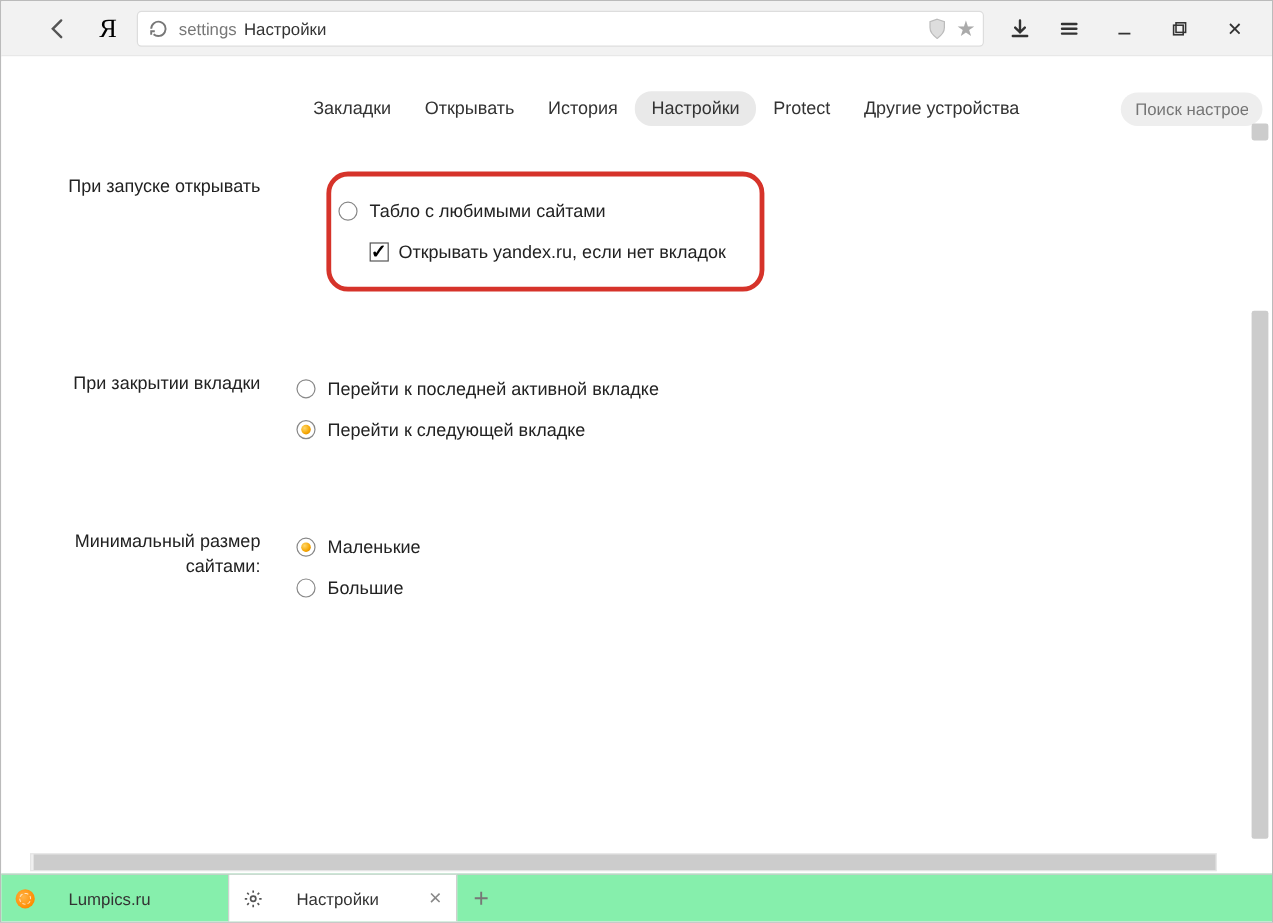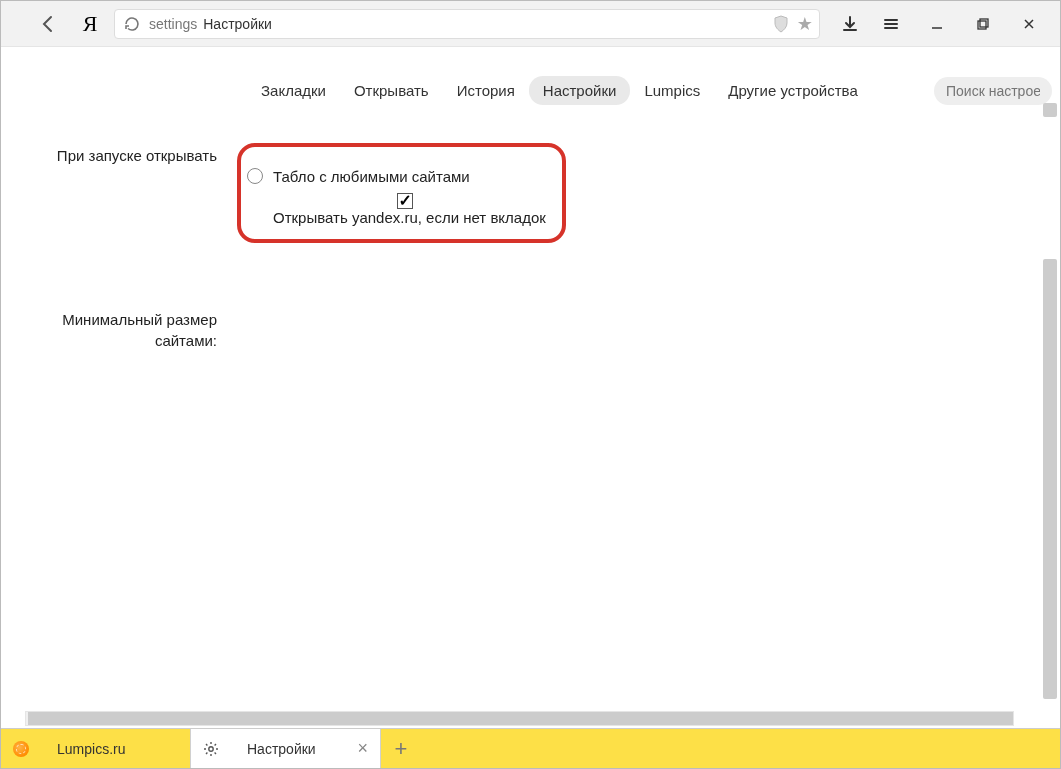--- a/index.html
+++ b/index.html
@@ -39,58 +39,58 @@
     padding-left: 246px; gap: 0; font-size:15px; color:#333;
   }
   .nav-row .navitem { padding: 6px 14px; cursor:pointer; border-radius:14px; white-space:nowrap;}
   .nav-row .navitem.active { background:#e9e9e9; }
   .nav-row .search-wrap { margin-left:auto; margin-right:8px;}
   .nav-row .search-wrap input {
     background:#eee; border:none; border-radius:14px; padding:6px 12px; font-size:14px; width:118px; color:#555; outline:none;
   }
   .settings-body { position:absolute; top:58px; bottom:0; left:0; right:22px; overflow-y:auto;}
   .setting-row { display:flex; margin-bottom: 64px; }
-  .setting-row:first-child { margin-top: 38px; }
+  .setting-row:first-child { margin-top: 38px; gap: 35px; }
   .setting-label {
     width: 246px; min-width:246px; text-align:right; padding-right: 30px; font-size:15px; color:#222; line-height:1.4;
     padding-top: 2px;
   }
   .setting-options { flex:1; padding-top:0;}
   .highlight-box {
-    border: 4px solid #d6332a; border-radius: 18px; padding: 12px 16px 12px 6px; margin-left:-10px;
+    border: 4px solid #d6332a; border-radius: 18px; padding: 12px 28px 12px 6px; margin-left:-10px;
     display:inline-block;
   }
   .option-line { display:flex; align-items:center; font-size:15px; color:#222; height:34px; cursor:pointer;}
   .option-line .radio {
     width:16px; height:16px; border:1px solid #888; border-radius:50%; margin-right:10px; position:relative;
     background:#fff;
   }
   .option-line .radio.checked::after{
     content:""; position:absolute; top:3px; left:3px; width:8px; height:8px; border-radius:50%;
     background: radial-gradient(circle at 35% 35%, #ffd76a 0%, #f5a500 60%, #c47700 100%);
   }
-  .option-line.sub { padding-left: 26px; flex-direction: column; }
+  .option-line.sub { padding-left: 26px; }
   .checkbox {
     width:16px; height:16px; border:1px solid #555; margin-right:8px; position:relative; background:#fff;
   }
   .checkbox.checked::after{
     content:"✓"; position:absolute; top:-3px; left:0px; font-size:16px; font-weight:bold; color:#000;
   }
   .scroll-indicator {
     position:absolute; right:3px; width:14px; background:#ccc; border-radius:2px;
   }
   .scroll-top { top:56px; height:14px;}
   .scroll-mid { top: 212px; height: 440px; }
   .hscroll {
     position:absolute; left:24px; right:24px; bottom:2px; height:15px; background:#f0f0f0; display:flex; align-items:center;
     border:1px solid #e5e5e5;
   }
   .hscroll .thumb { height:13px; background:#ccc; margin-left:2px; width: 988px;}
   .tabbar {
-    position:absolute; left:0; right:0; bottom:0; height:40px; background:#fde047; display:flex; align-items:stretch;
+    position:absolute; left:0; right:0; bottom:0; height:40px; background:#86efac; display:flex; align-items:stretch;
     border-top:1px solid #ccc;
   }
   .tabbar .tab {
     display:flex; align-items:center; padding: 0 12px; font-size:14px; color:#333; position:relative;
     min-width: 190px; border-right:1px solid #d0d0d0; cursor:pointer;
   }
   .tabbar .tab.active { background:#fff; }
   .tabbar .tab .favicon { width:16px;height:16px; margin-right:28px; display:flex;align-items:center;justify-content:center;}
   .tabbar .tab .title { flex:1; white-space:nowrap; overflow:hidden; }
   .tabbar .tab .close { font-size:18px; color:#888; margin-left:20px; cursor:pointer;}
@@ -164,21 +164,21 @@
   </div>
 </div>
 
 <div class="content-area">
 
   <div class="nav-row">
     <div class="navitem">Закладки</div>
     <div class="navitem">Открывать</div>
     <div class="navitem">История</div>
     <div class="navitem active">Настройки</div>
-    <div class="navitem">Lumpics</div>
+    <div class="navitem">Protect</div>
     <div class="navitem">Другие устройства</div>
     <div class="search-wrap">
       <input type="text" placeholder="Поиск настроек" style="">
     </div>
   </div>
 
   <div class="settings-body">
 
     <div class="setting-row">
       <div class="setting-label">При запуске открывать</div>
@@ -189,24 +189,47 @@
             <span>Табло с любимыми сайтами</span>
           </label>
           <label class="option-line sub">
             <span class="checkbox checked"></span>
             <span>Открывать yandex.ru, если нет вкладок</span>
           </label>
         </div>
       </div>
     </div>
 
+    <div class="setting-row">
+      <div class="setting-label">При закрытии вкладки</div>
+      <div class="setting-options">
+        <label class="option-line">
+          <span class="radio"></span>
+          <span>Перейти к последней активной вкладке</span>
+        </label>
+        <label class="option-line">
+          <span class="radio checked"></span>
+          <span>Перейти к следующей вкладке</span>
+        </label>
+      </div>
+    </div>
 
 
     <div class="setting-row">
       <div class="setting-label">Минимальный размер сайтами:</div>
+      <div class="setting-options">
+        <label class="option-line">
+          <span class="radio checked"></span>
+          <span>Маленькие</span>
+        </label>
+        <label class="option-line">
+          <span class="radio"></span>
+          <span>Большие</span>
+        </label>
+      </div>
     </div>
 
     <div class="hscroll">
       <div class="thumb"></div>
     </div>
   </div>
 
   <div class="scroll-indicator scroll-top"></div>
   <div class="scroll-indicator scroll-mid"></div>
 </div>

